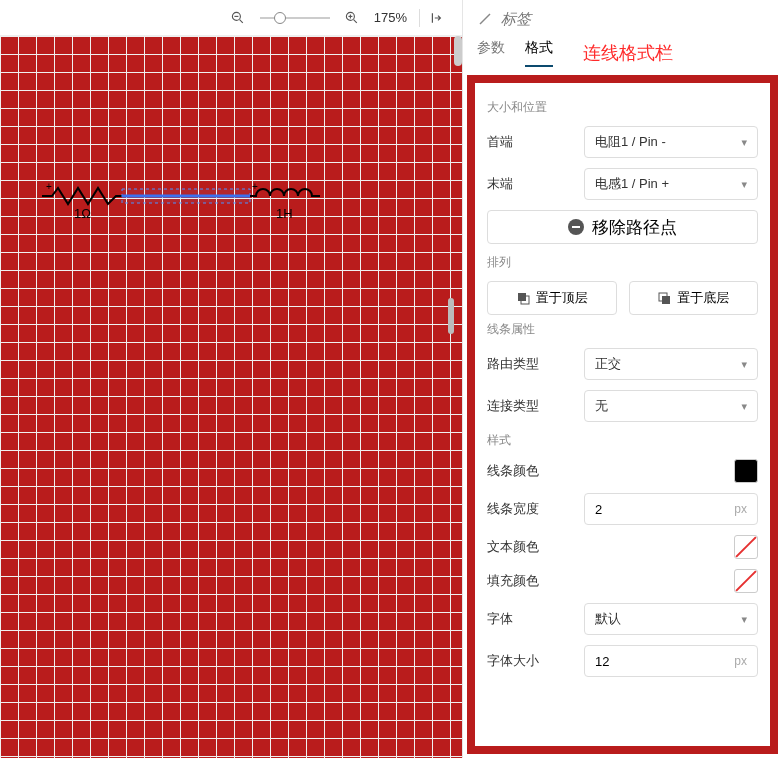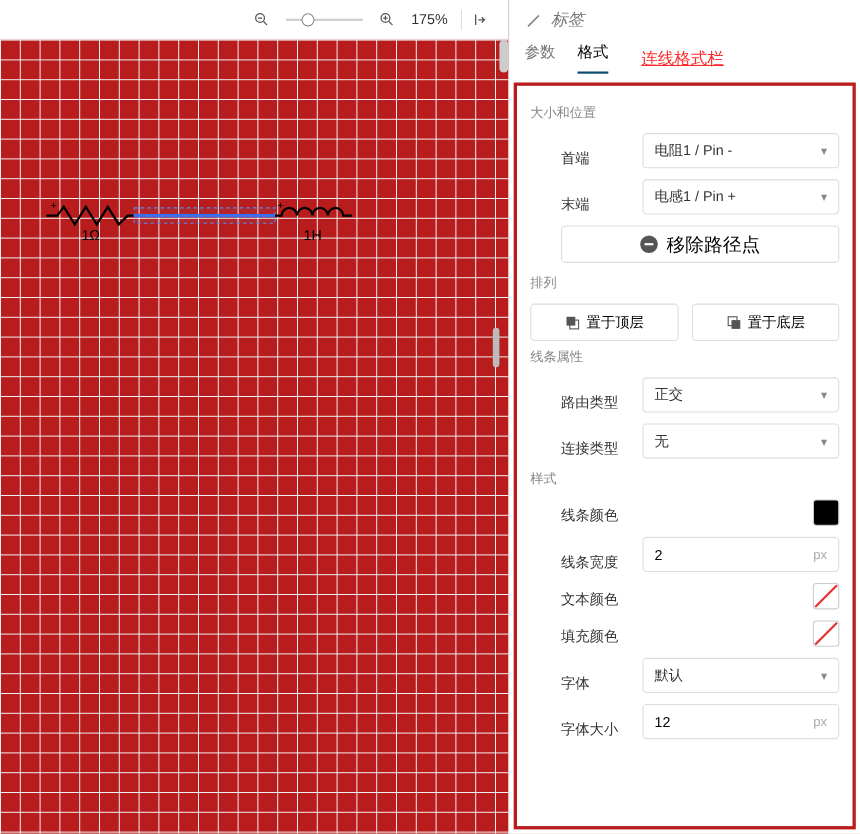--- a/index.html
+++ b/index.html
@@ -31,25 +31,25 @@
 
 .panel { width: 320px; border-left: 1px solid #e5e5e5; background: #fff; font-size: 13px; color: #333; display: flex; flex-direction: column; }
 .panel-head { padding: 10px 14px 6px; }
 .label-row { display: flex; align-items: center; gap: 8px; padding-bottom: 6px; }
 .slash-icon { width: 16px; height: 16px; display: inline-block; }
 .label-input { border: none; outline: none; font-size: 15px; font-style: italic; color: #bbb; flex: 1; }
 .subtype { font-size: 12px; color: #666; padding-bottom: 6px; }
 .tabs { display: flex; gap: 20px; padding: 6px 0 0; }
 .tab { font-size: 14px; color: #777; padding-bottom: 8px; cursor: pointer; }
 .tab.active { color: #000; font-weight: 500; border-bottom: 2px solid #0c4a6e; }
-.callout { color: #ff2a2a; font-size: 15px; margin-left: 10px; align-self: center; text-decoration: underline; }
-
-.panel-body { flex: 1; padding: 10px 12px 0; border: 3px solid #b91c1c; margin: 2px 4px 4px; }
+.callout { color: #ff2a2a; font-size: 18px; margin-left: 10px; align-self: center; }
+
+.panel-body { flex: 1; padding: 10px 12px 0; border: 8px solid #b91c1c; margin: 2px 4px 4px; }
 .sect-title { font-size: 12px; color: #888; margin: 6px 0 10px; }
-.row { display: flex; align-items: flex-end; margin-bottom: 10px; gap: 4px; margin-left: 28px; }
+.row { display: flex; align-items: center; margin-bottom: 10px; gap: 27px; }
 .row-label { width: 70px; font-size: 13px; color: #333; }
 .select, .input { flex: 1; border: 1px solid #ddd; border-radius: 4px; height: 32px; padding: 0 10px; background: #fff; font-size: 13px; color: #333; display: flex; align-items: center; justify-content: space-between; }
 .select .chev { color: #888; font-size: 11px; }
 .full-btn { width: 100%; height: 34px; border: 1px solid #ddd; border-radius: 4px; background: #fff; display: flex; align-items: center; justify-content: center; gap: 8px; font-size: 17px; cursor: pointer; }
 .minus-icon { width: 16px; height: 16px; background: #555; border-radius: 50%; position: relative; }
 .minus-icon::after { content: ""; position: absolute; width: 8px; height: 2px; background: #fff; left: 4px; top: 7px; }
 .btn-row { display: flex; gap: 12px; margin-bottom: 6px; }
 .half-btn { flex: 1; height: 34px; border: 1px solid #ddd; border-radius: 4px; background: #fff; display: flex; align-items: center; justify-content: center; gap: 6px; font-size: 13px; cursor: pointer; }
 .layer-icon { width: 14px; height: 14px; display: inline-block; }
 .swatch { width: 24px; height: 24px; border: 1px solid #ccc; border-radius: 3px; margin-left: auto; }

